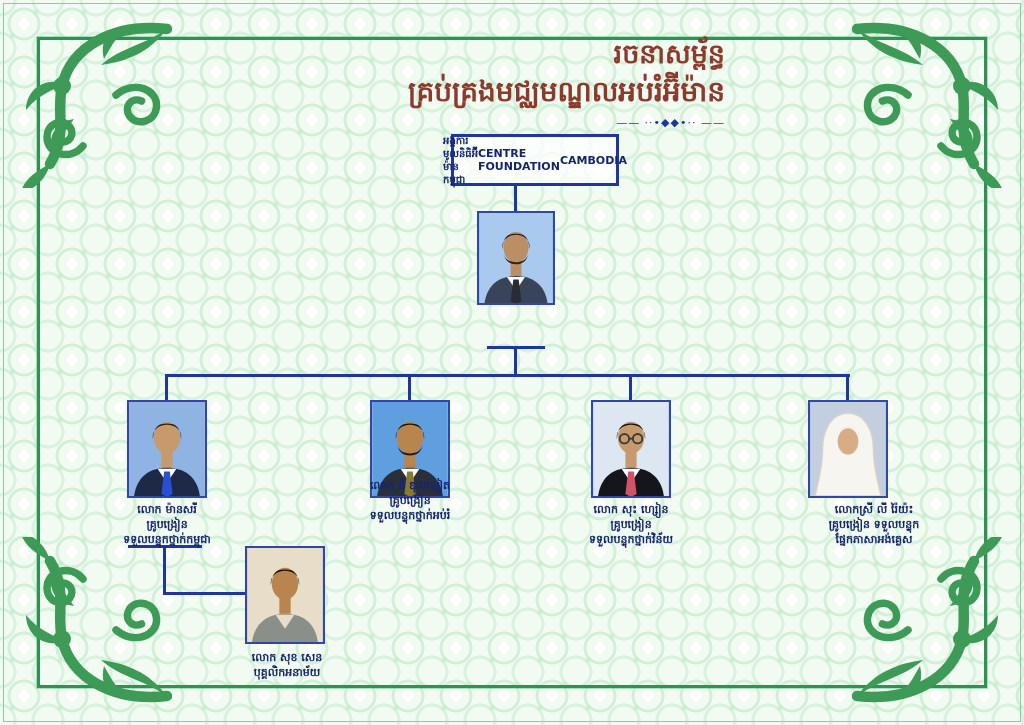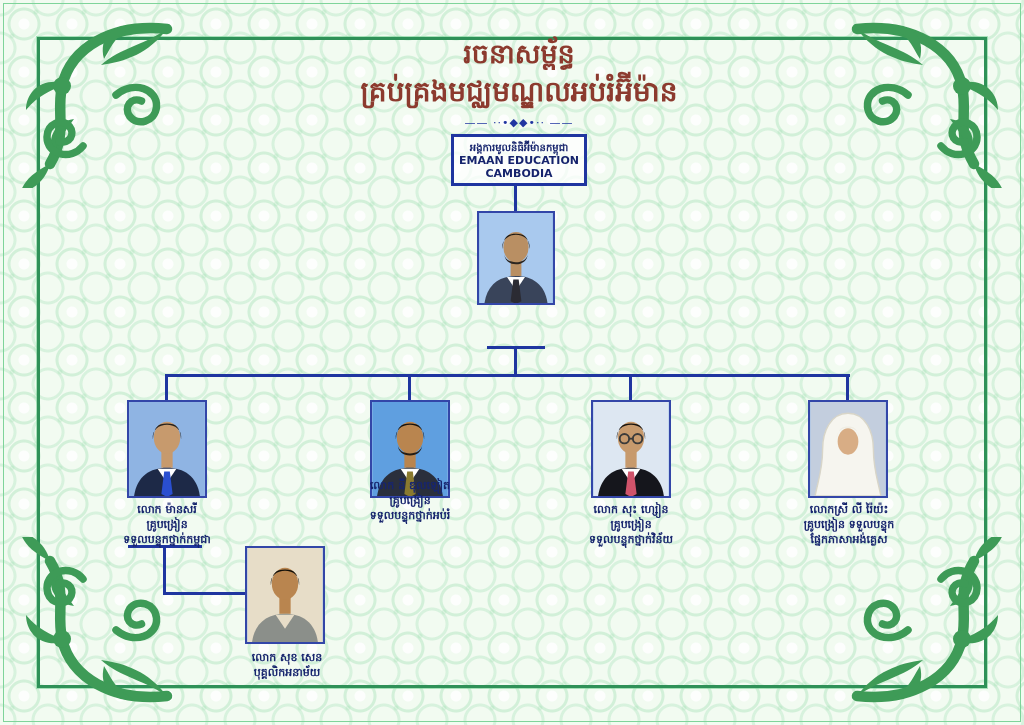--- a/index.html
+++ b/index.html
@@ -44,30 +44,30 @@
   .corner.br{right:8px;bottom:8px;transform:scale(-1,-1);}
 
   
   .logo{position:absolute;left:120px;top:48px;width:160px;text-align:center;z-index:4;}
   .logo-icon{width:104px;height:84px;margin:0 auto;display:block;}
   .logo-khmer{font-size:13px;font-weight:bold;color:#2e8b4a;line-height:17px;}
   .logo-arabic{font-size:14px;font-weight:bold;color:#2e8b4a;line-height:18px;}
   .logo-english{font-size:11px;font-weight:bold;color:#14512c;letter-spacing:.3px;line-height:15px;}
 
   
-  .title{position:absolute;left:313px;top:36px;width:412px;text-align:center;z-index:4;}
+  .title{position:absolute;left:313px;top:36px;width:412px;text-align:right;z-index:4;}
   .title-l1{font-size:27px;font-weight:bold;color:#8c3a2e;line-height:36px;}
   .title-l2{font-size:28px;font-weight:bold;color:#8c3a2e;line-height:40px;}
   .title-divider{margin-top:4px;font-size:11px;color:#1f35a0;letter-spacing:1px;}
 
   
   .root-box{
-    position:absolute;left:451px;top:134px;width:136px;height:52px;
+    position:absolute;left:451px;top:134px;width:168px;height:52px;
     border:3px solid #1f35a0;background:rgba(255,255,255,.75);
-    display:flex;flex-direction:column;justify-content:center;align-items:center;
+    display:flex;flex-direction:row;justify-content:center;align-items:center;
     z-index:4;
   }
   .root-khmer{font-size:10px;font-weight:bold;color:#16246d;line-height:13px;}
   .root-en{font-size:11px;font-weight:bold;color:#16246d;line-height:13px;}
 
   
   .line{position:absolute;background:#1f35a0;z-index:2;}
 
   
   .photo{
@@ -149,21 +149,21 @@
 
 
   <div class="title">
     <div class="title-l1">រចនាសម្ព័ន្ធ</div>
     <div class="title-l2">គ្រប់គ្រងមជ្ឈមណ្ឌលអប់រំអ៊ីម៉ាន</div>
     <div class="title-divider">—— ··•◆◆•·· ——</div>
   </div>
 
   <div class="root-box">
     <div class="root-khmer">អង្គការមូលនិធិអ៊ីម៉ានកម្ពុជា</div>
-    <div class="root-en">EMAAN EDUCATION</div>
+    <div class="root-en">CENTRE FOUNDATION</div>
     <div class="root-en">CAMBODIA</div>
   </div>
 
   <div class="line" style="left:514px;top:186px;width:3px;height:26px;"></div>
   <div class="line" style="left:487px;top:346px;width:58px;height:3px;"></div>
   <div class="line" style="left:514px;top:348px;width:3px;height:28px;"></div>
   <div class="line" style="left:165px;top:374px;width:685px;height:3px;"></div>
   <div class="line" style="left:165px;top:376px;width:3px;height:26px;"></div>
   <div class="line" style="left:408px;top:376px;width:3px;height:26px;"></div>
   <div class="line" style="left:629px;top:376px;width:3px;height:26px;"></div>
@@ -207,21 +207,21 @@
   <div class="caption" style="left:325px;top:478px;width:170px;">
     <div class="c2">លោក នី ឌុលឡៀត</div>
     <div class="c2">គ្រូបង្រៀន</div>
     <div class="c2">ទទួលបន្ទុកថ្នាក់អប់រំ</div>
   </div>
   <div class="caption" style="left:546px;top:502px;width:170px;">
     <div class="c2">លោក សុះ ហ្សៀន</div>
     <div class="c2">គ្រូបង្រៀន</div>
     <div class="c2">ទទួលបន្ទុកថ្នាក់វិន័យ</div>
   </div>
-  <div class="caption" style="left:763px;top:502px;width:172px;">
+  <div class="caption" style="left:788px;top:502px;width:172px;">
     <div class="c2">លោកស្រី លី រ៉ៃយ៉ះ</div>
     <div class="c2">គ្រូបង្រៀន ទទួលបន្ទុក</div>
     <div class="c2">ផ្នែកភាសាអង់គ្លេស</div>
   </div>
 
   <div class="photo" style="left:245px;top:546px;width:80px;height:98px;--bg:#e7ddc8;--suit:#8b8f8a;--shirt:#e7ddc8;--tie:transparent;--skin:#b9854f;--hair:#131009;">
     <svg>
         <use href="#bust" xlink:href="#bust"></use>
       </svg>
   </div>

